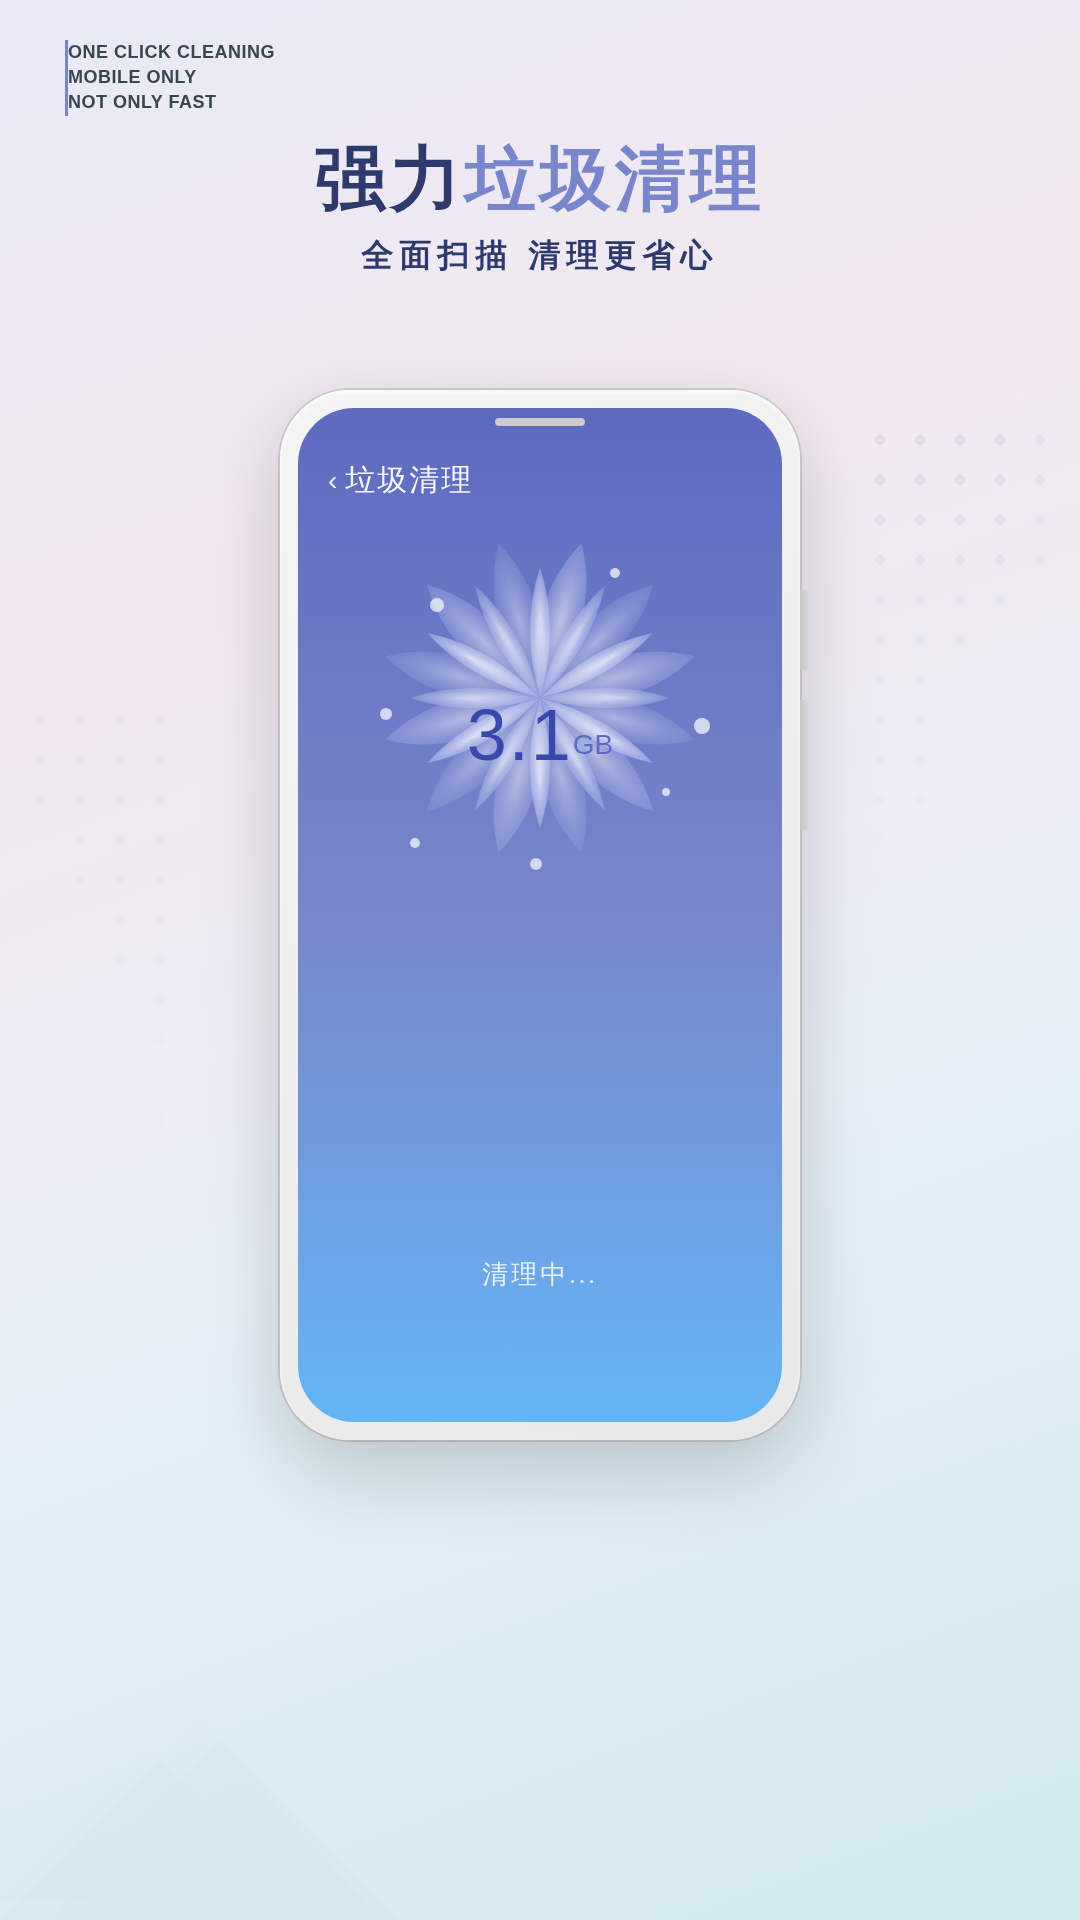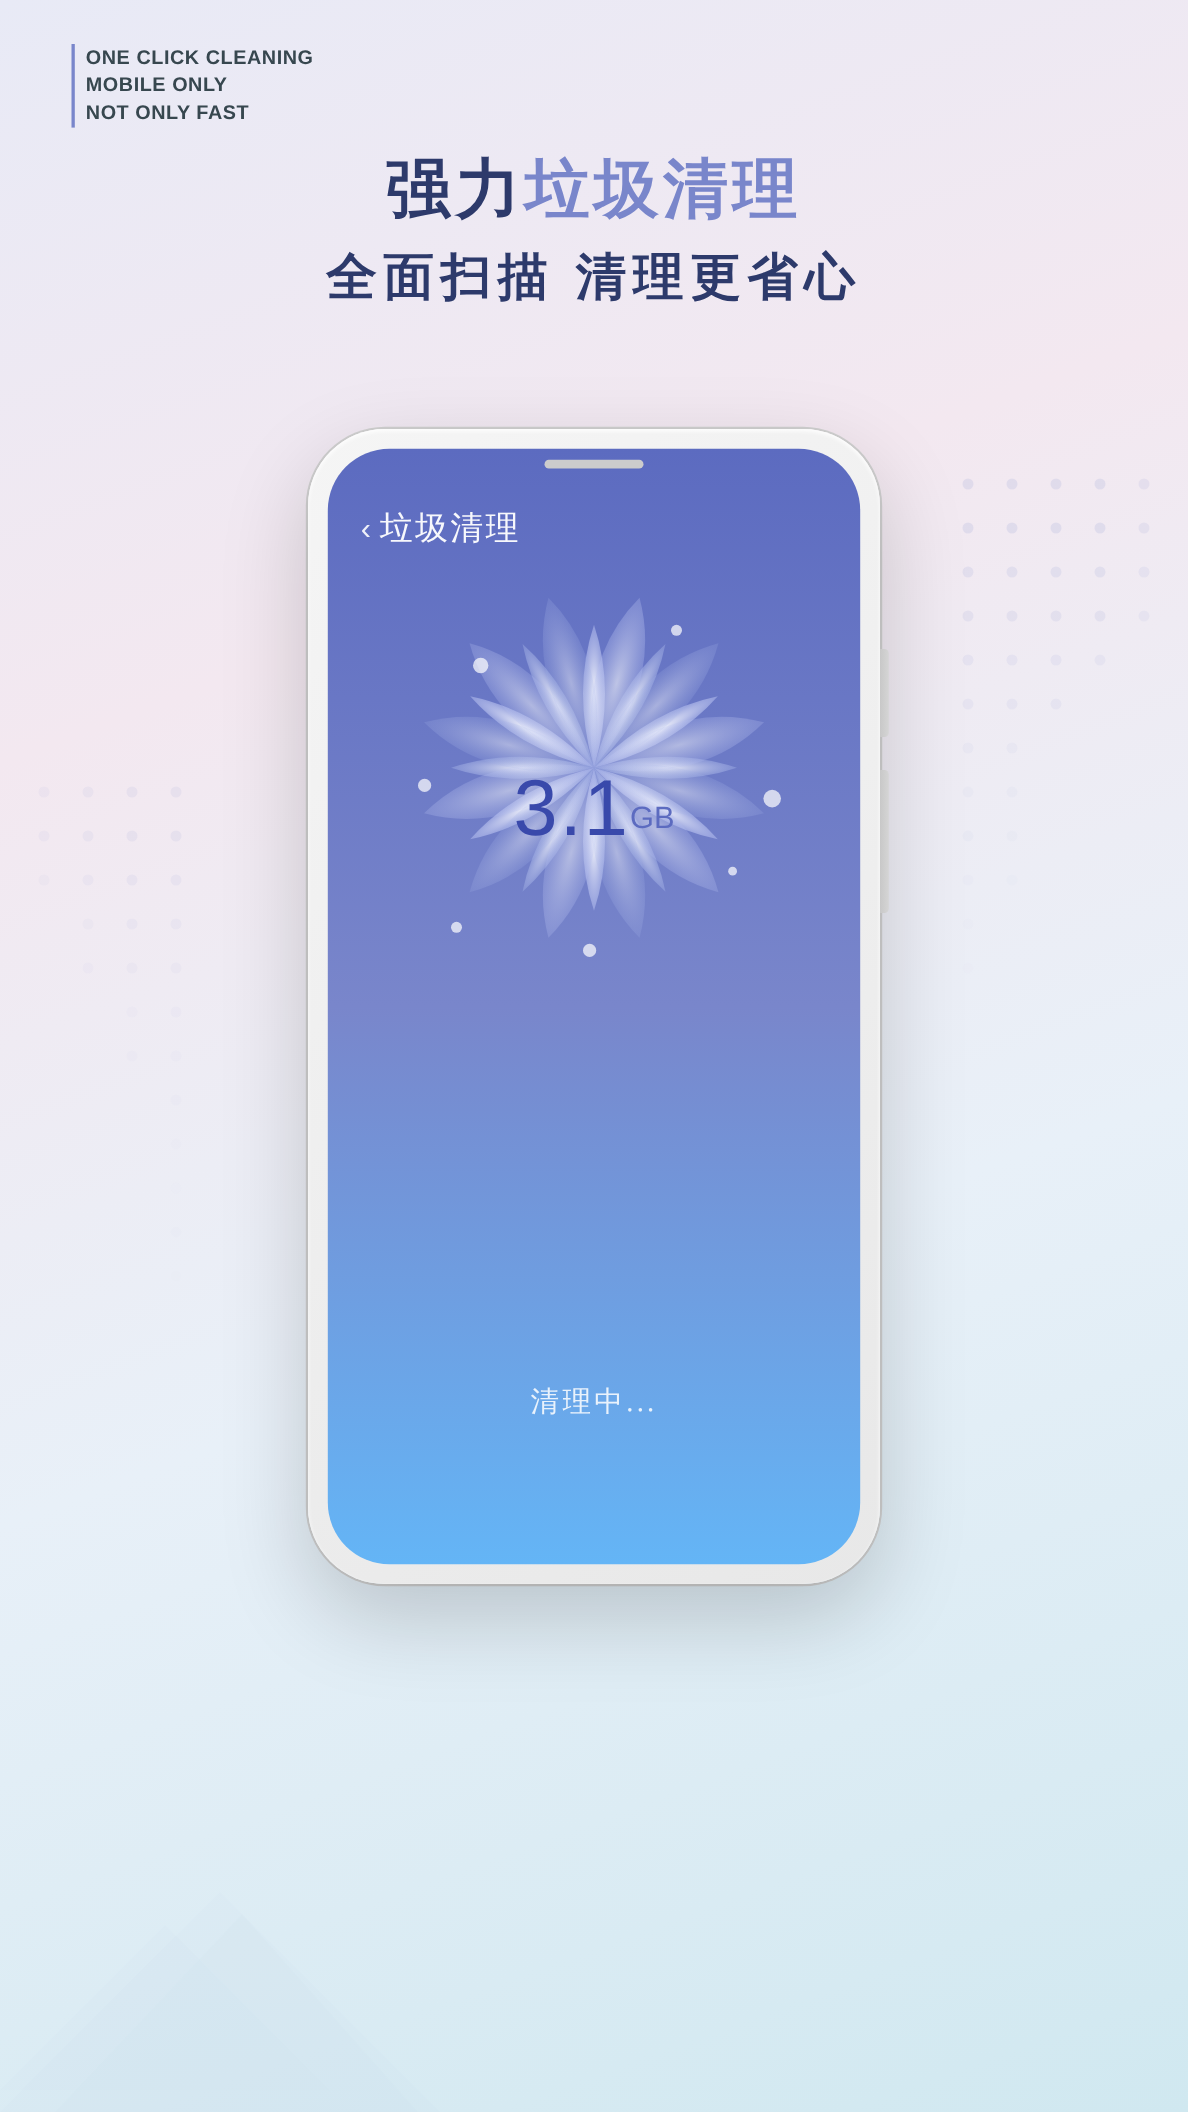--- a/index.html
+++ b/index.html
@@ -40,21 +40,21 @@
       height: 300px;
       opacity: 0.15;
     }
 
     
     .header-branding {
       position: absolute;
       top: 40px;
       left: 65px;
       border-left: 3px solid #7986cb;
-      padding-left: 10px;
+      padding-left: 0;
     }
 
     .brand-line {
       display: block;
       font-size: 18px;
       font-weight: 600;
       color: #37474f;
       line-height: 1.4;
       letter-spacing: 0.5px;
     }
@@ -62,37 +62,37 @@
     
     .headline-container {
       position: absolute;
       top: 140px;
       left: 0;
       right: 0;
       text-align: center;
     }
 
     .headline-main {
-      font-size: 59px;
+      font-size: 71px;
       font-weight: 900;
       letter-spacing: 4px;
       line-height: 1.1;
     }
 
     .headline-dark {
       color: #2d3a6b;
     }
 
     .headline-purple {
       color: #7986cb;
     }
 
     .headline-sub {
       margin-top: 16px;
-      font-size: 46px;
+      font-size: 32px;
       font-weight: 700;
       color: #2d3a6b;
       letter-spacing: 6px;
     }
 
     
     .phone-wrapper {
       position: absolute;
       top: 390px;
       left: 50%;

